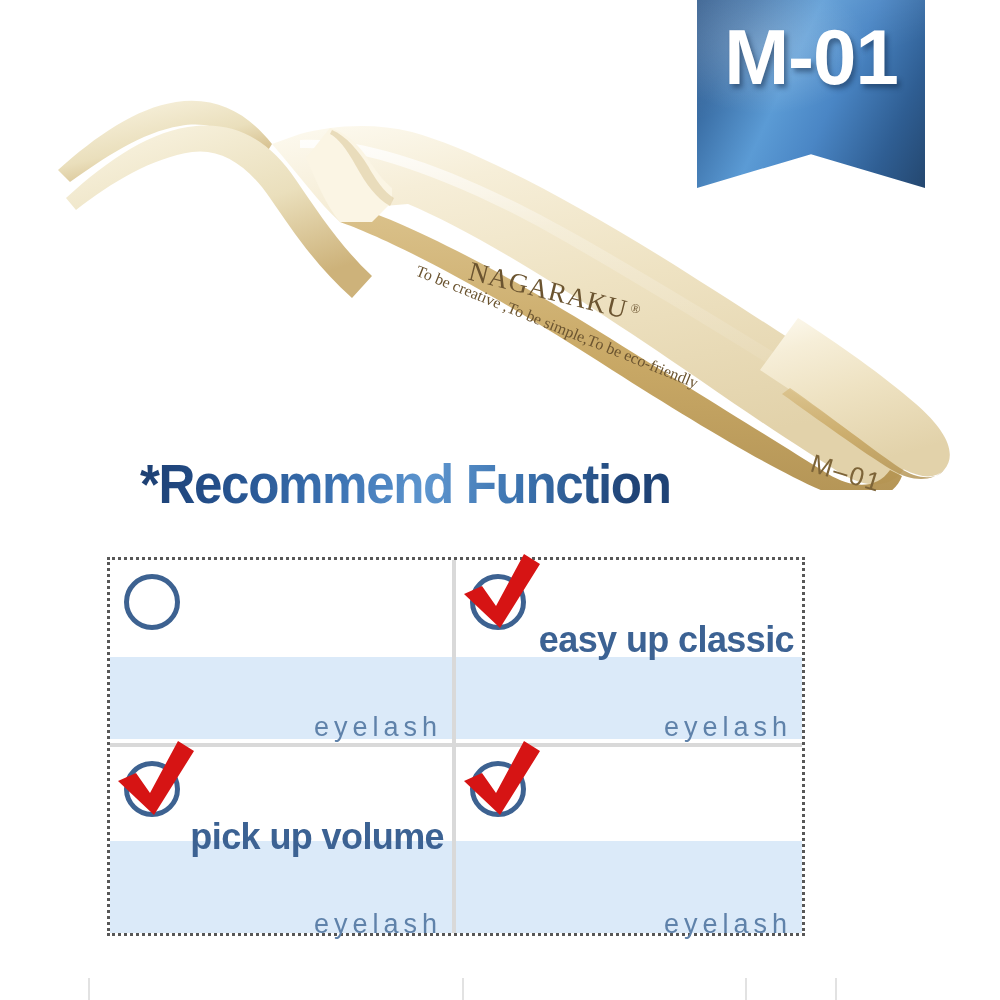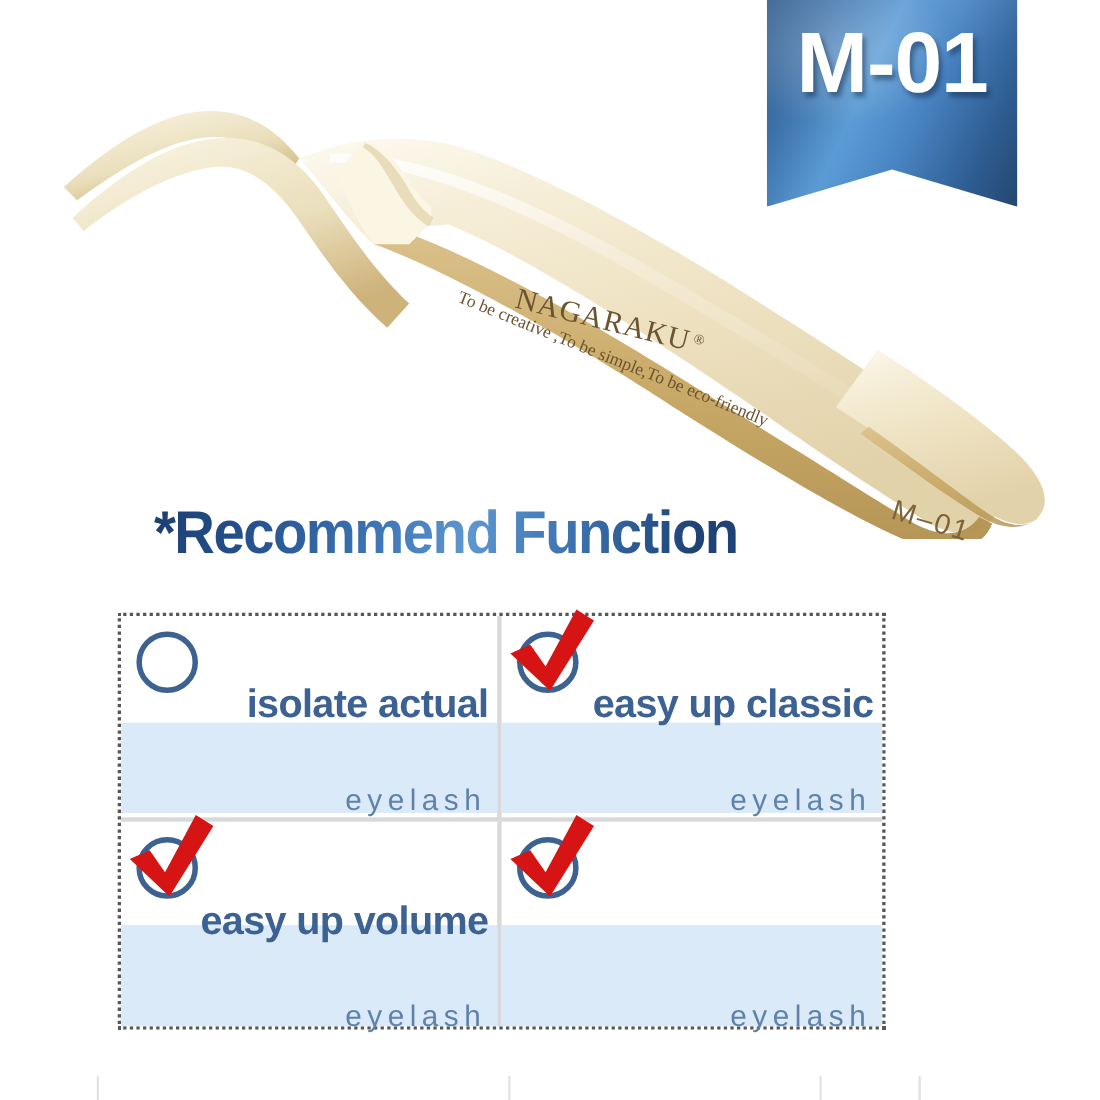--- a/index.html
+++ b/index.html
@@ -356,21 +356,20 @@
 
   <div class="grid-outer"></div>
 
   <div class="grid-inner">
 
     <div class="cell c0">
       <div class="band"></div>
       <div class="mark">
         <div class="ring"></div>
       </div>
-      <div class="cell-title">isolate actual</div>
       <div class="cell-sub">eyelash</div>
     </div>
 
     <div class="cell c1">
       <div class="band"></div>
       <div class="mark">
         <div class="ring"></div>
         <svg class="check" viewBox="0 0 86 86" xmlns="http://www.w3.org/2000/svg" aria-hidden="true">
           <path d="M 6 44 L 24 36 L 38 56 L 66 4 L 82 14 L 42 78 Z" fill="#d61414"></path>
         </svg>
@@ -380,21 +379,21 @@
     </div>
 
     <div class="cell c2">
       <div class="band"></div>
       <div class="mark">
         <div class="ring"></div>
         <svg class="check" viewBox="0 0 86 86" xmlns="http://www.w3.org/2000/svg" aria-hidden="true">
           <path d="M 6 44 L 24 36 L 38 56 L 66 4 L 82 14 L 42 78 Z" fill="#d61414"></path>
         </svg>
       </div>
-      <div class="cell-title">easy up volume</div>
+      <div class="cell-title">pick up volume</div>
       <div class="cell-sub">eyelash</div>
     </div>
 
     <div class="cell c3">
       <div class="band"></div>
       <div class="mark">
         <div class="ring"></div>
         <svg class="check" viewBox="0 0 86 86" xmlns="http://www.w3.org/2000/svg" aria-hidden="true">
           <path d="M 6 44 L 24 36 L 38 56 L 66 4 L 82 14 L 42 78 Z" fill="#d61414"></path>
         </svg>

